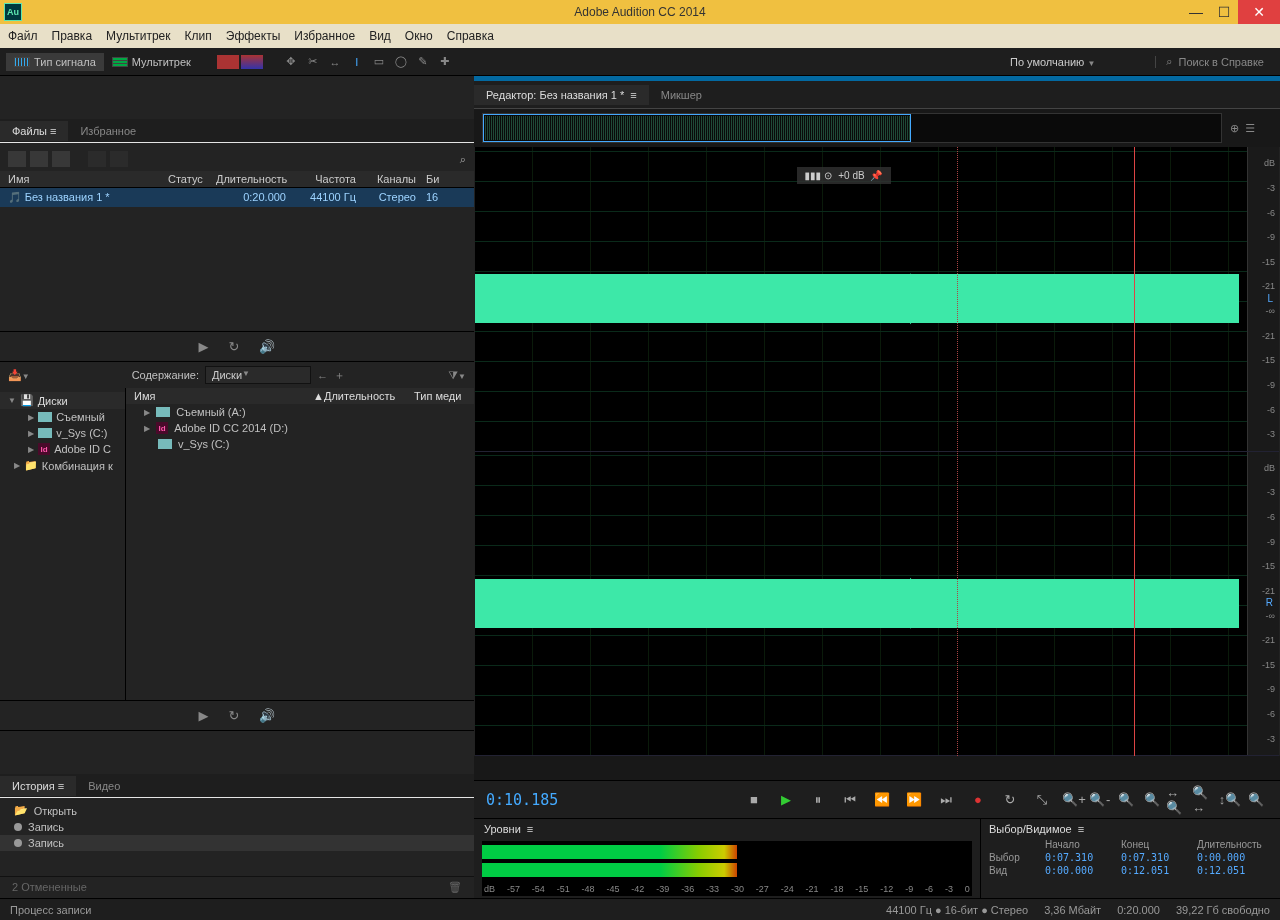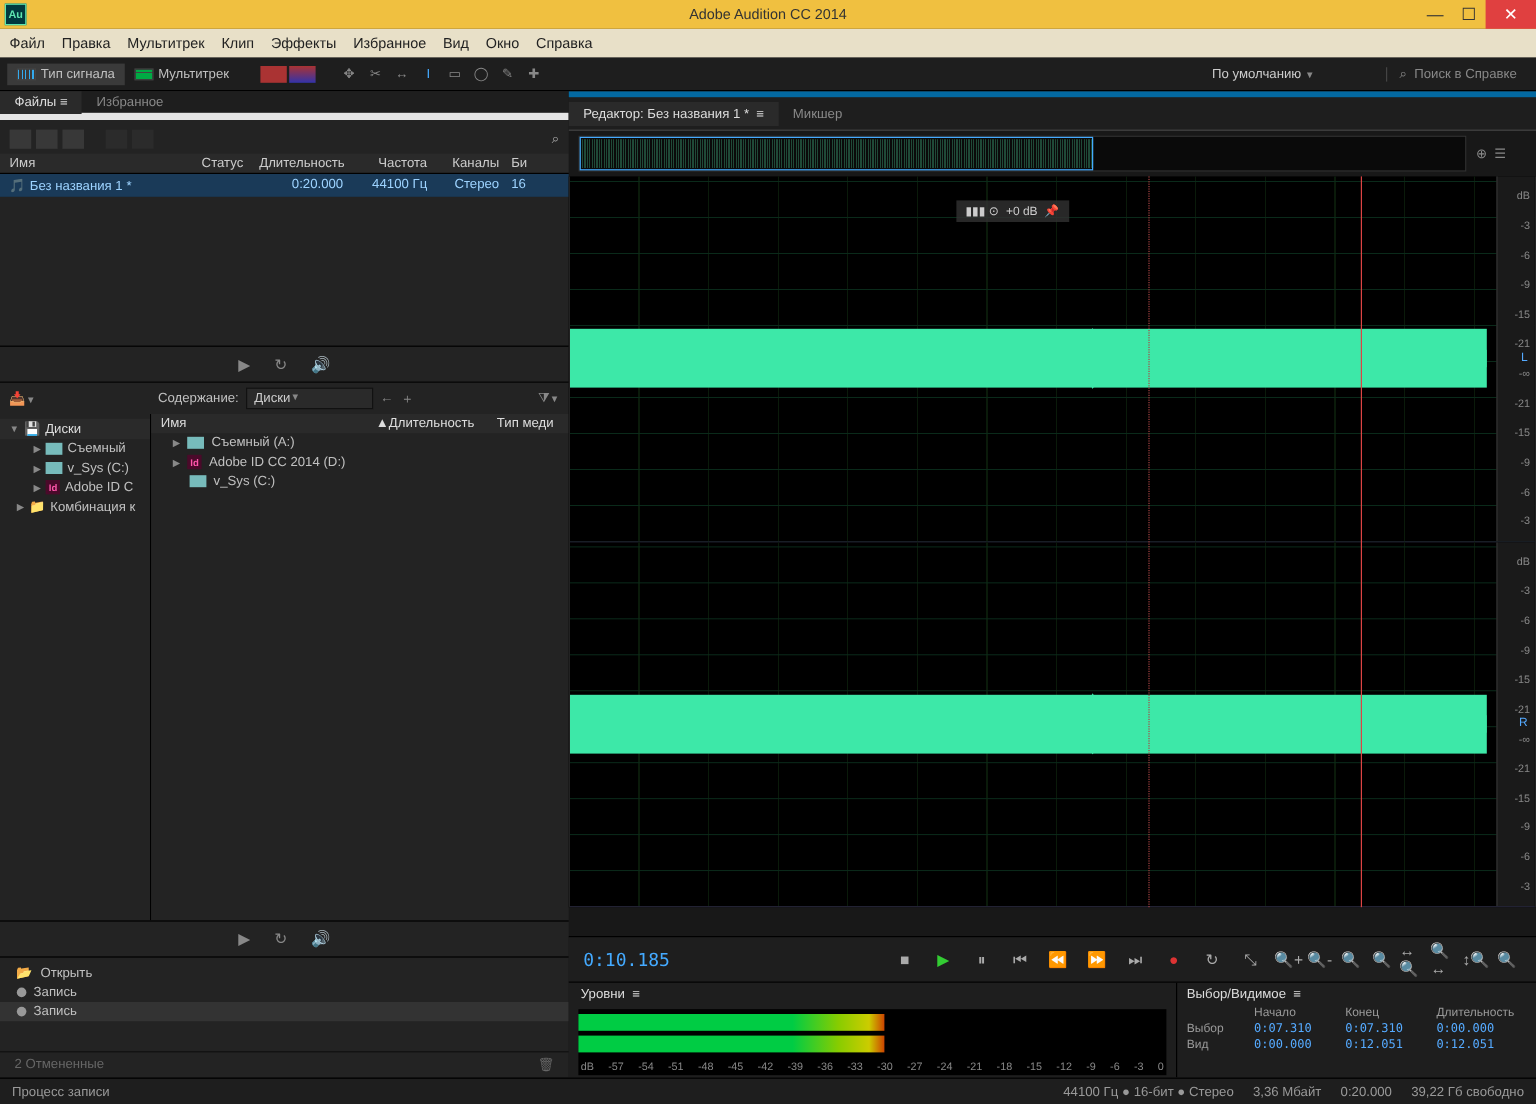--- a/index.html
+++ b/index.html
@@ -18,21 +18,21 @@
 .wave-ico { width: 16px; height: 10px; background: repeating-linear-gradient(90deg,#3ae 0 1px,transparent 1px 3px); display: inline-block; border:1px solid #444;}
 .multi-ico { width: 16px; height: 10px; background: linear-gradient(#0a4 30%, #444 30% 35%, #0a4 35% 65%, #444 65% 70%, #0a4 70%); display: inline-block; border:1px solid #444;}
 .tool-group { display: flex; gap: 2px; margin-left: 18px; }
 .tool-ico { width: 20px; height: 20px; display: flex; align-items: center; justify-content: center; color: #888; cursor: pointer; }
 .spacer { flex: 1; }
 .workspace-sel { color: #ccc; font-size: 11px; padding: 0 60px 0 8px; border-right: 1px solid #444; }
 .search-box { display: flex; align-items: center; gap: 6px; padding: 0 10px; color: #888; }
 .main { flex: 1; display: flex; overflow: hidden; }
 .left-col { width: 488px; display: flex; flex-direction: column; background: #232323; }
 .right-col { flex: 1; display: flex; flex-direction: column; background: #181818; }
-.panel-tabs { background: #1e1e1e; height: 24px; display: flex; align-items: center; border-bottom: 6px solid #e5e5e5; }
+.panel-tabs { background: #1e1e1e; height: 24px; display: flex; align-items: center; border-bottom: 1px solid #e5e5e5; margin-top: 43px; }
 .ptab { padding: 4px 12px; color: #888; cursor: pointer; font-size: 11px; }
 .ptab.active { background: #2a2a2a; color: #ddd; }
 .files-panel { background: #232323; padding: 4px 0; }
 .files-tools { display: flex; gap: 4px; padding: 4px 8px; align-items: center; }
 .ftool { width: 18px; height: 16px; background: #383838; cursor: pointer; }
 .files-header { display: flex; padding: 2px 8px; background: #2a2a2a; color: #ccc; font-size: 11px; border-bottom: 1px solid #000; }
 .fcol-name { width: 160px; }
 .fcol-stat { width: 48px; }
 .fcol-dur { width: 80px; text-align: right; padding-right: 10px; }
 .fcol-freq { width: 70px; text-align: right; padding-right: 10px; }
@@ -259,20 +259,24 @@
         </div>
       </div>
       <div class="play-mini">
         <span class="mini-ico">▶</span>
         <span class="mini-ico">↻</span>
         <span class="mini-ico">🔊</span>
       </div>
     </div>
 
     <div class="history-panel">
+      <div class="panel-tabs">
+        <div class="ptab active"><span>История</span> ≡</div>
+        <div class="ptab">Видео</div>
+      </div>
       <div class="hist-body">
         <div class="hist-row">📂<span>Открыть</span></div>
         <div class="hist-row">
             <span class="hist-dot"></span>
             <span>Запись</span>
           </div>
         <div class="hist-row sel">
             <span class="hist-dot"></span>
             <span>Запись</span>
           </div>

